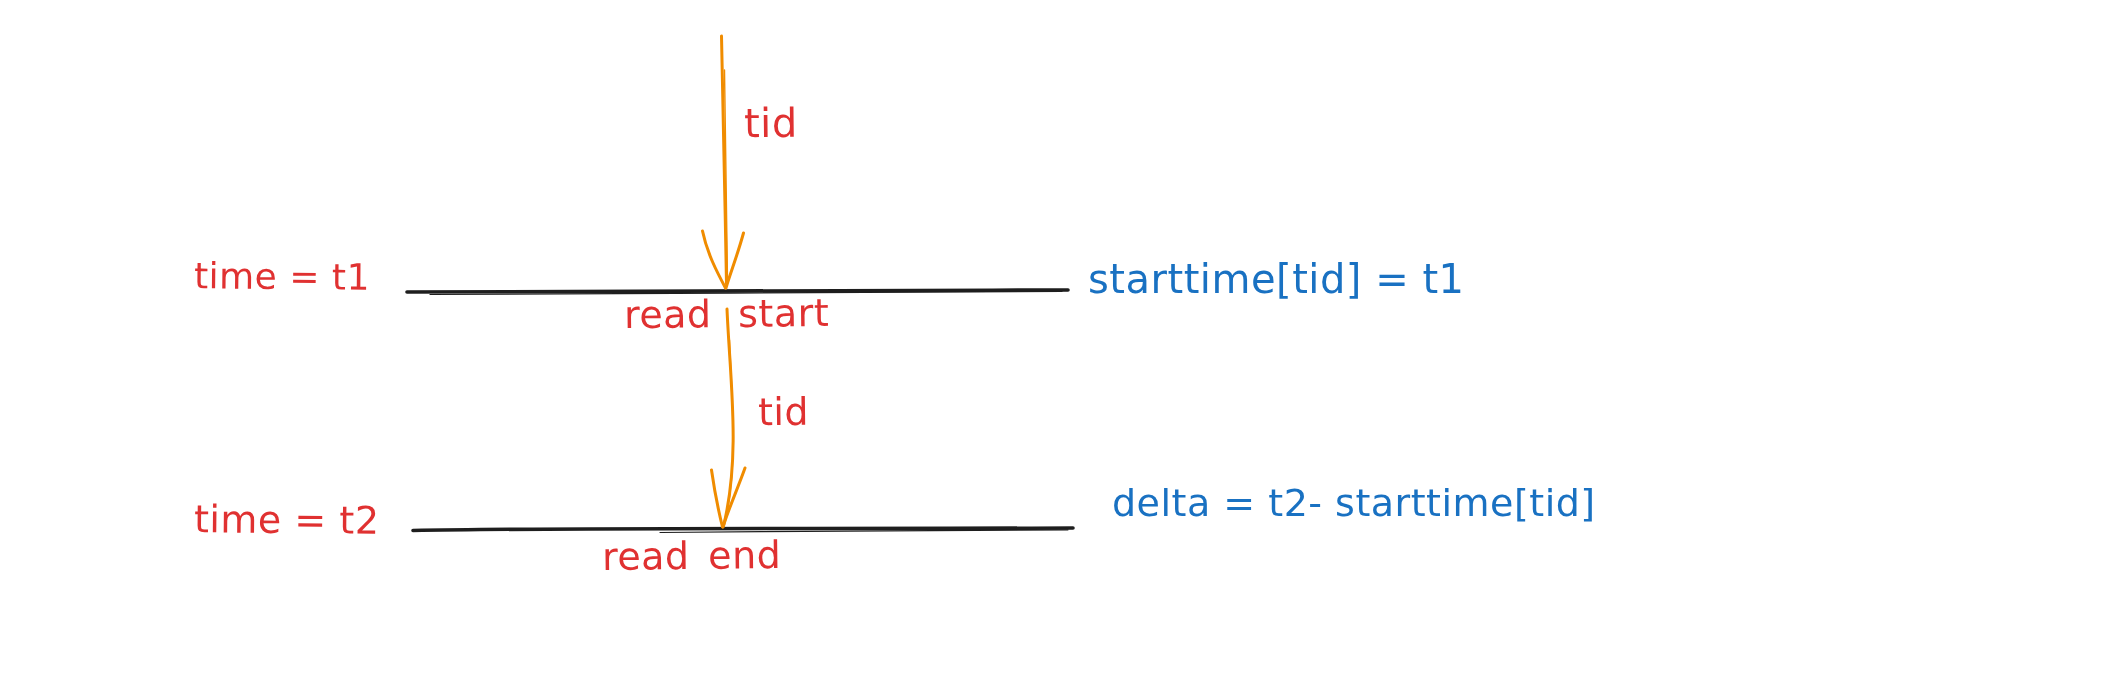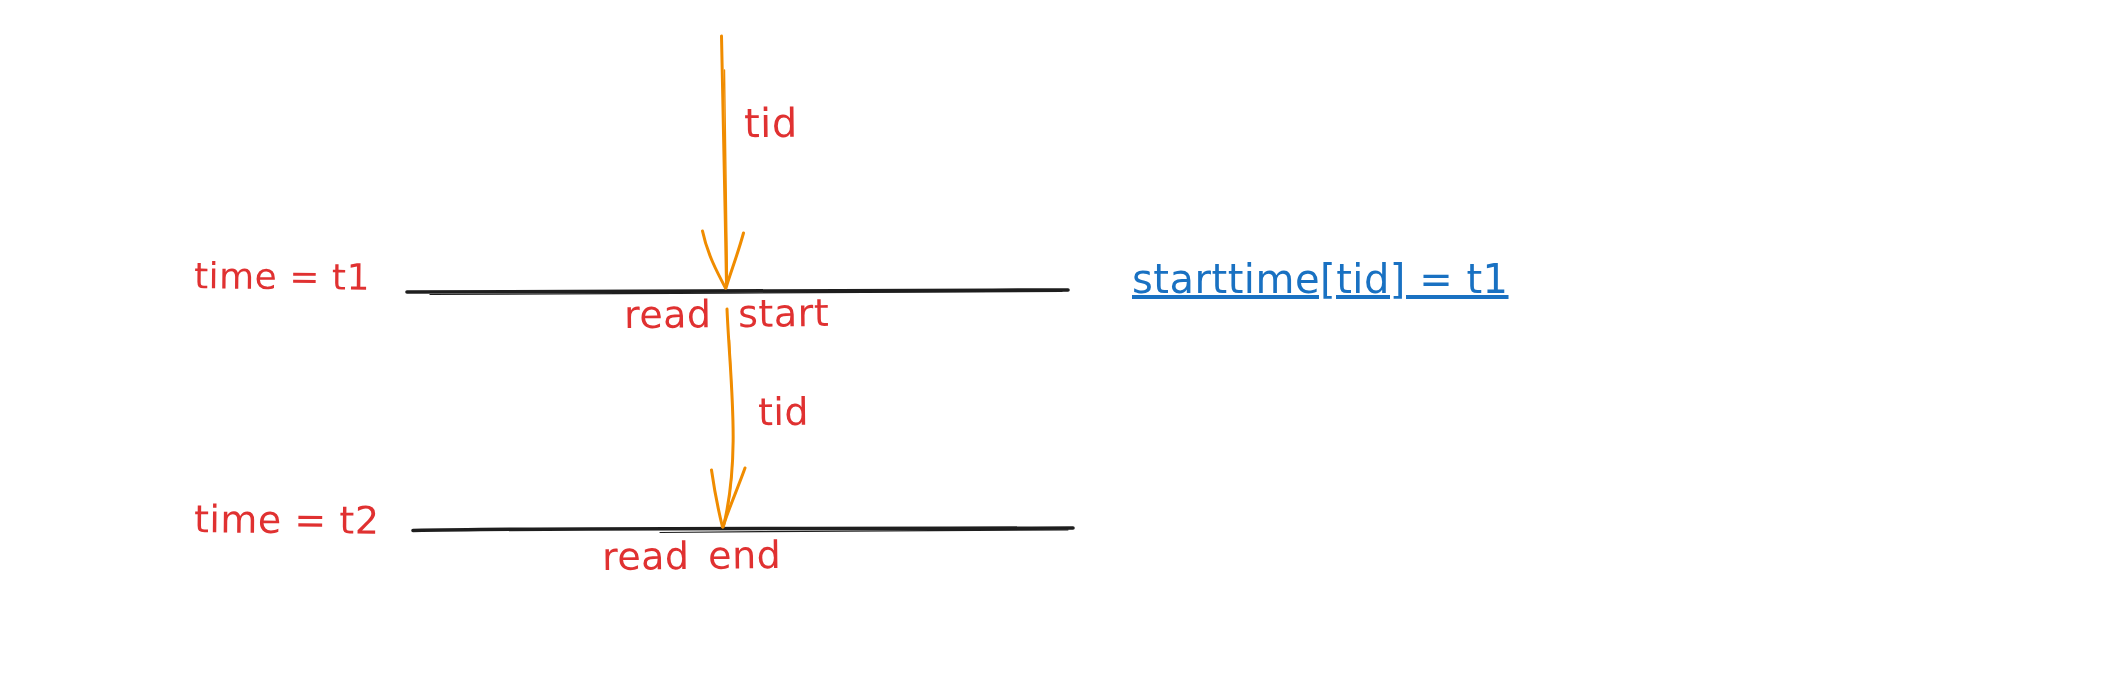--- a/index.html
+++ b/index.html
@@ -88,18 +88,19 @@
   <div class="label red fs36 tilt2" style="left:194px; top:258px;">time = t1</div>
 
   <div class="label red fs38 gap-wide tilt" style="left:624px; top:294px;">read start</div>
 
   <div class="label red fs38 tilt" style="left:758px; top:392px;">tid</div>
 
   <div class="label red fs38 tilt2" style="left:194px; top:500px;">time = t2</div>
 
   <div class="label red fs38 gap-med tilt" style="left:602px; top:536px;">read end</div>
 
-  <div class="label blue fs40" style="left:1132px; top:258px;text-decoration:underline;">starttime[tid] = t1</div>
+  <div class="label blue fs40" style="left:1088px; top:258px;">starttime[tid] = t1</div>
 
   <div class="label blue fs38 code-block" style="left:1112px; top:478px;">
+    <div class="code-line">delta = t2- starttime[tid]</div>
   </div>
 
 </div>
 
 </body></html>

